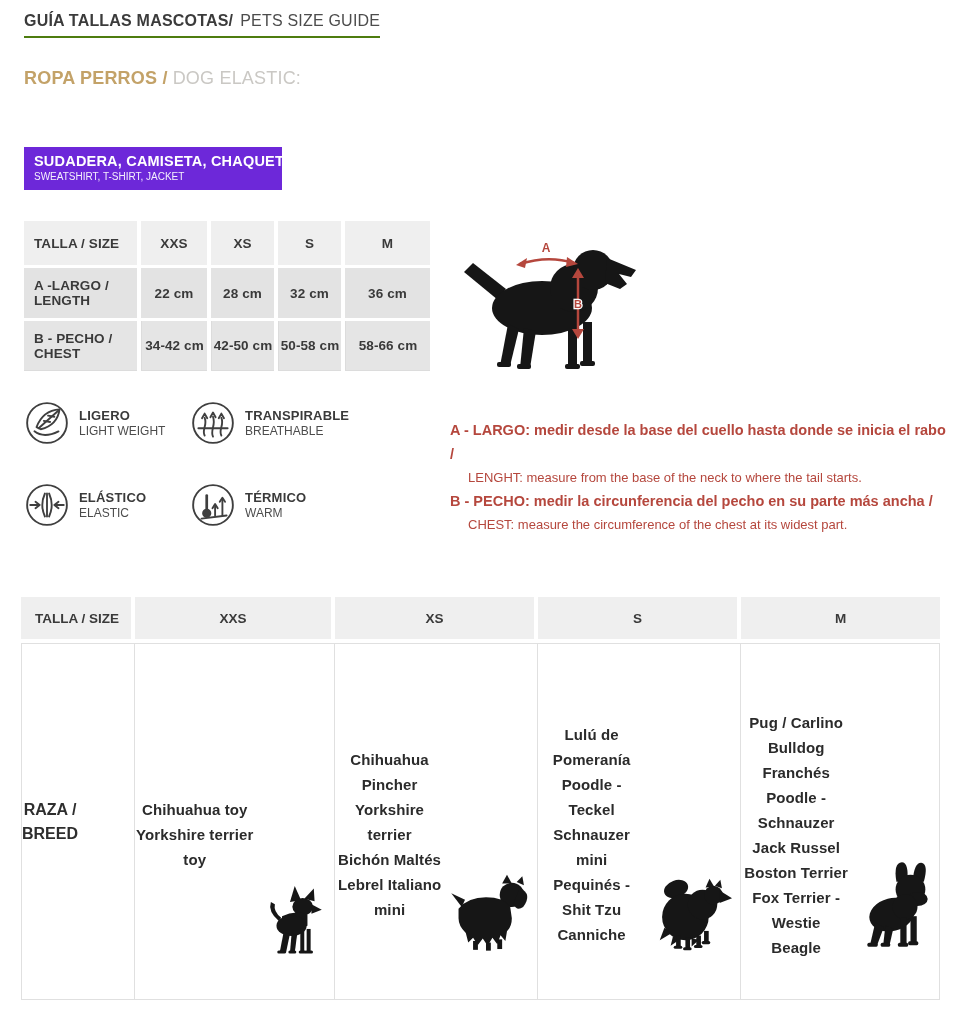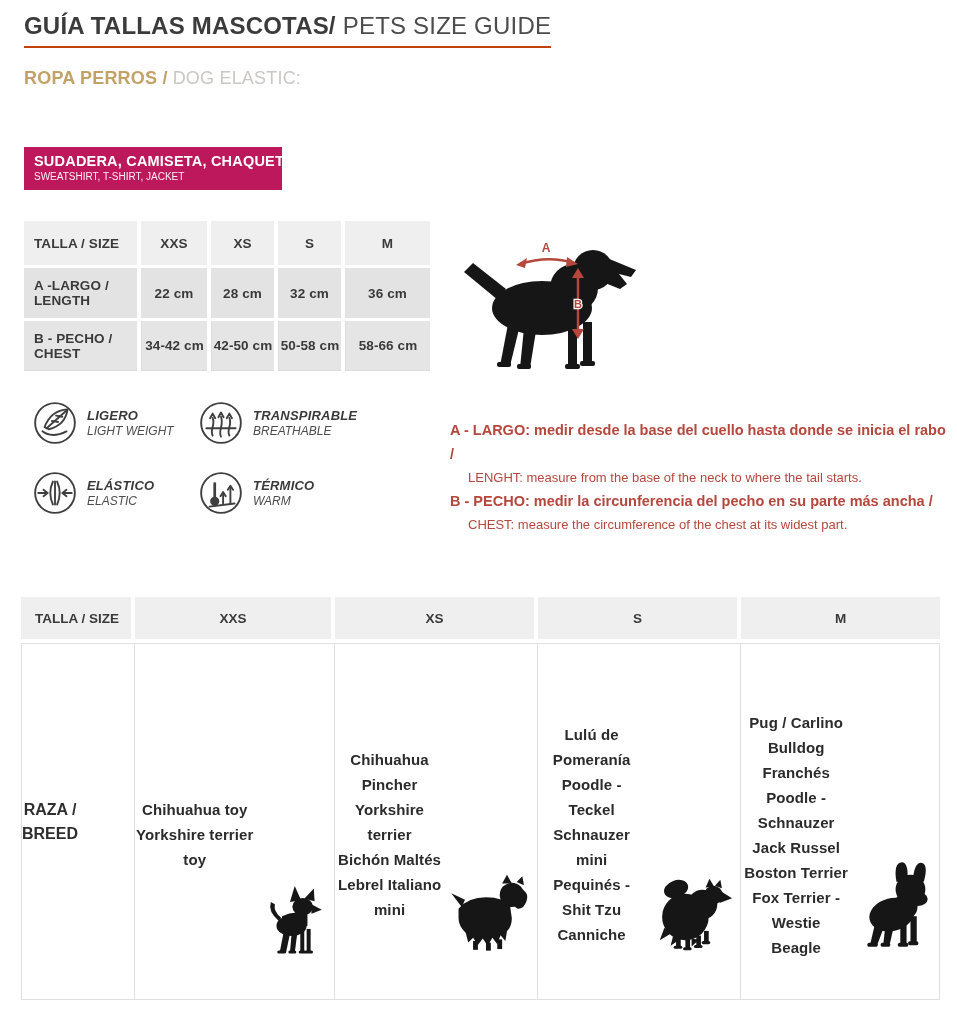--- a/index.html
+++ b/index.html
@@ -4,52 +4,52 @@
 <style>
   * { margin:0; padding:0; box-sizing:border-box; }
   html,body { background:#ffffff; }
   .page {
     position:relative; width:957px; height:1020px; background:#fff;
     font-family:"Liberation Sans", sans-serif; color:#3a3a3a; overflow:hidden;
   }
 
   
   .title {
-    position:absolute; left:24px; top:12px; font-size:24px; font-weight:700;
-    color:#3b3b3b; letter-spacing:0.2px; border-bottom:2px solid #c2410c; padding-bottom:6px;
+    position:absolute; left:24px; top:12px; font-size:16px; font-weight:700;
+    color:#3b3b3b; letter-spacing:0.2px; border-bottom:2px solid #4d7c0f; padding-bottom:6px;
     display:inline-block;
     text-align:center;
   }
   .title .en { font-weight:400; color:#4c4c4c; margin-left:7px; }
 
   .subtitle { position:absolute; left:24px; top:68px; font-size:18px; font-weight:700; color:#c3a268; letter-spacing:0.2px; }
   .subtitle .en { color:#cac8c4; font-weight:400; margin-left:5px; }
 
   
-  .banner { position:absolute; left:24px; top:147px; width:258px; background:#be185d; color:#fff; padding:6px 10px 8px; }
+  .banner { position:absolute; left:24px; top:147px; width:258px; background:#6d28d9; color:#fff; padding:6px 10px 8px; }
   .banner .l1 { font-size:14.5px; font-weight:700; letter-spacing:0.2px; white-space:nowrap; }
   .banner .l2 { font-size:10px; font-weight:400; opacity:0.93; margin-top:2px; }
 
   
   .size-table { position:absolute; left:24px; top:221px; display:grid;
     grid-template-columns:113px 66px 63px 63px 85px; gap:3px 4px; }
   .st-cell { display:flex; align-items:center; justify-content:center;
     font-size:13.5px; font-weight:700; color:#3a3a3a; letter-spacing:0.1px; }
   .st-cell.lbl { justify-content:flex-start; padding-left:10px; }
   .st-head { background:#efefef; height:44px; }
   .st-a { background:#e3e3e3; height:50px; }
   .st-b { background:#e5e5e5; height:50px; border-bottom:1px solid #dcdcdc; }
   .st-b.sep { border-left:1px solid #dcdcdc; }
 
   
   .diagram { position:absolute; left:452px; top:226px; }
 
   
-  .features { position:absolute; left:32px; top:400px; display:grid;
-    grid-template-columns:166px 200px; row-gap:24px;font-style:italic; }
+  .features { position:absolute; left:24px; top:400px; display:grid;
+    grid-template-columns:166px 200px; row-gap:36px; }
   .feature { display:flex; align-items:center; gap:9px; }
   .f-es { font-size:13px; font-weight:700; color:#3a3a3a; letter-spacing:0.2px; }
   .f-en { font-size:12px; font-weight:400; color:#4c4c4c; margin-top:1px; }
   .icn { stroke:#3f3f3f; fill:none; stroke-width:1.8; stroke-linecap:round; stroke-linejoin:round; }
 
   
   .notes { position:absolute; left:450px; top:418px; width:500px; color:#b5473d; }
   .note .es { font-size:14.5px; font-weight:700; line-height:24px; }
   .note .en { font-size:13px; font-weight:400; line-height:23px; padding-left:18px; }
 

